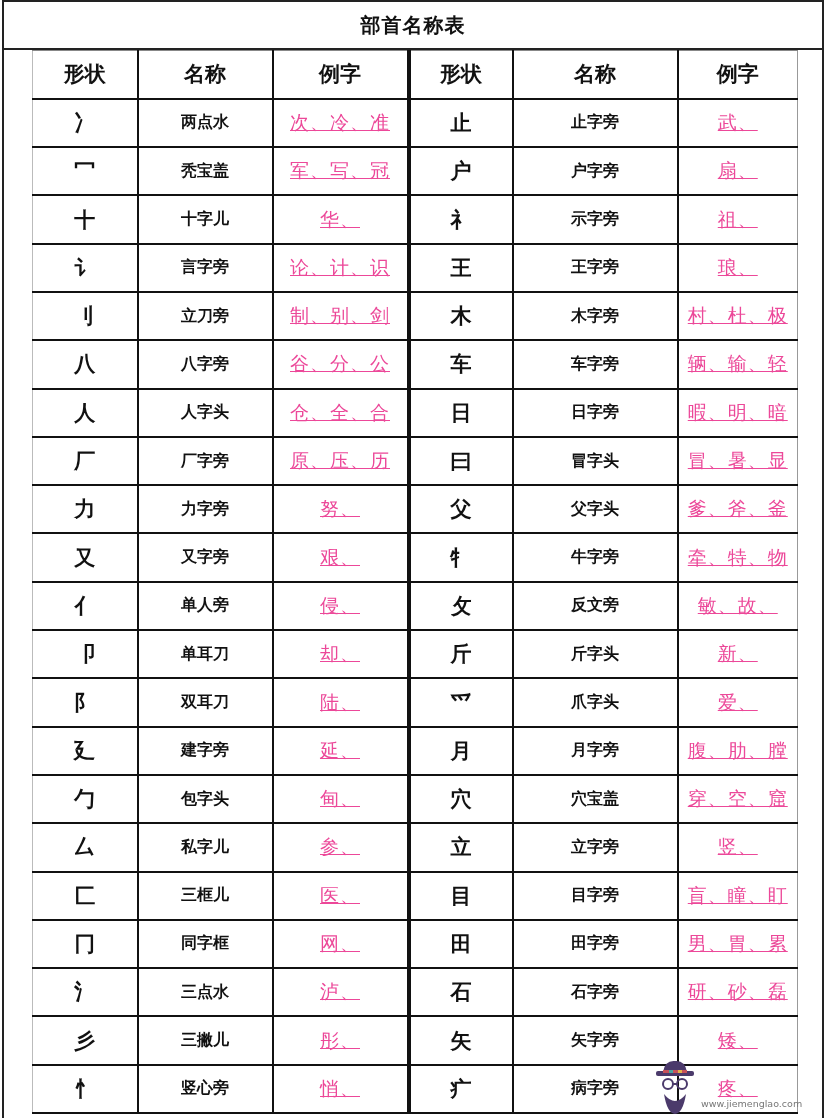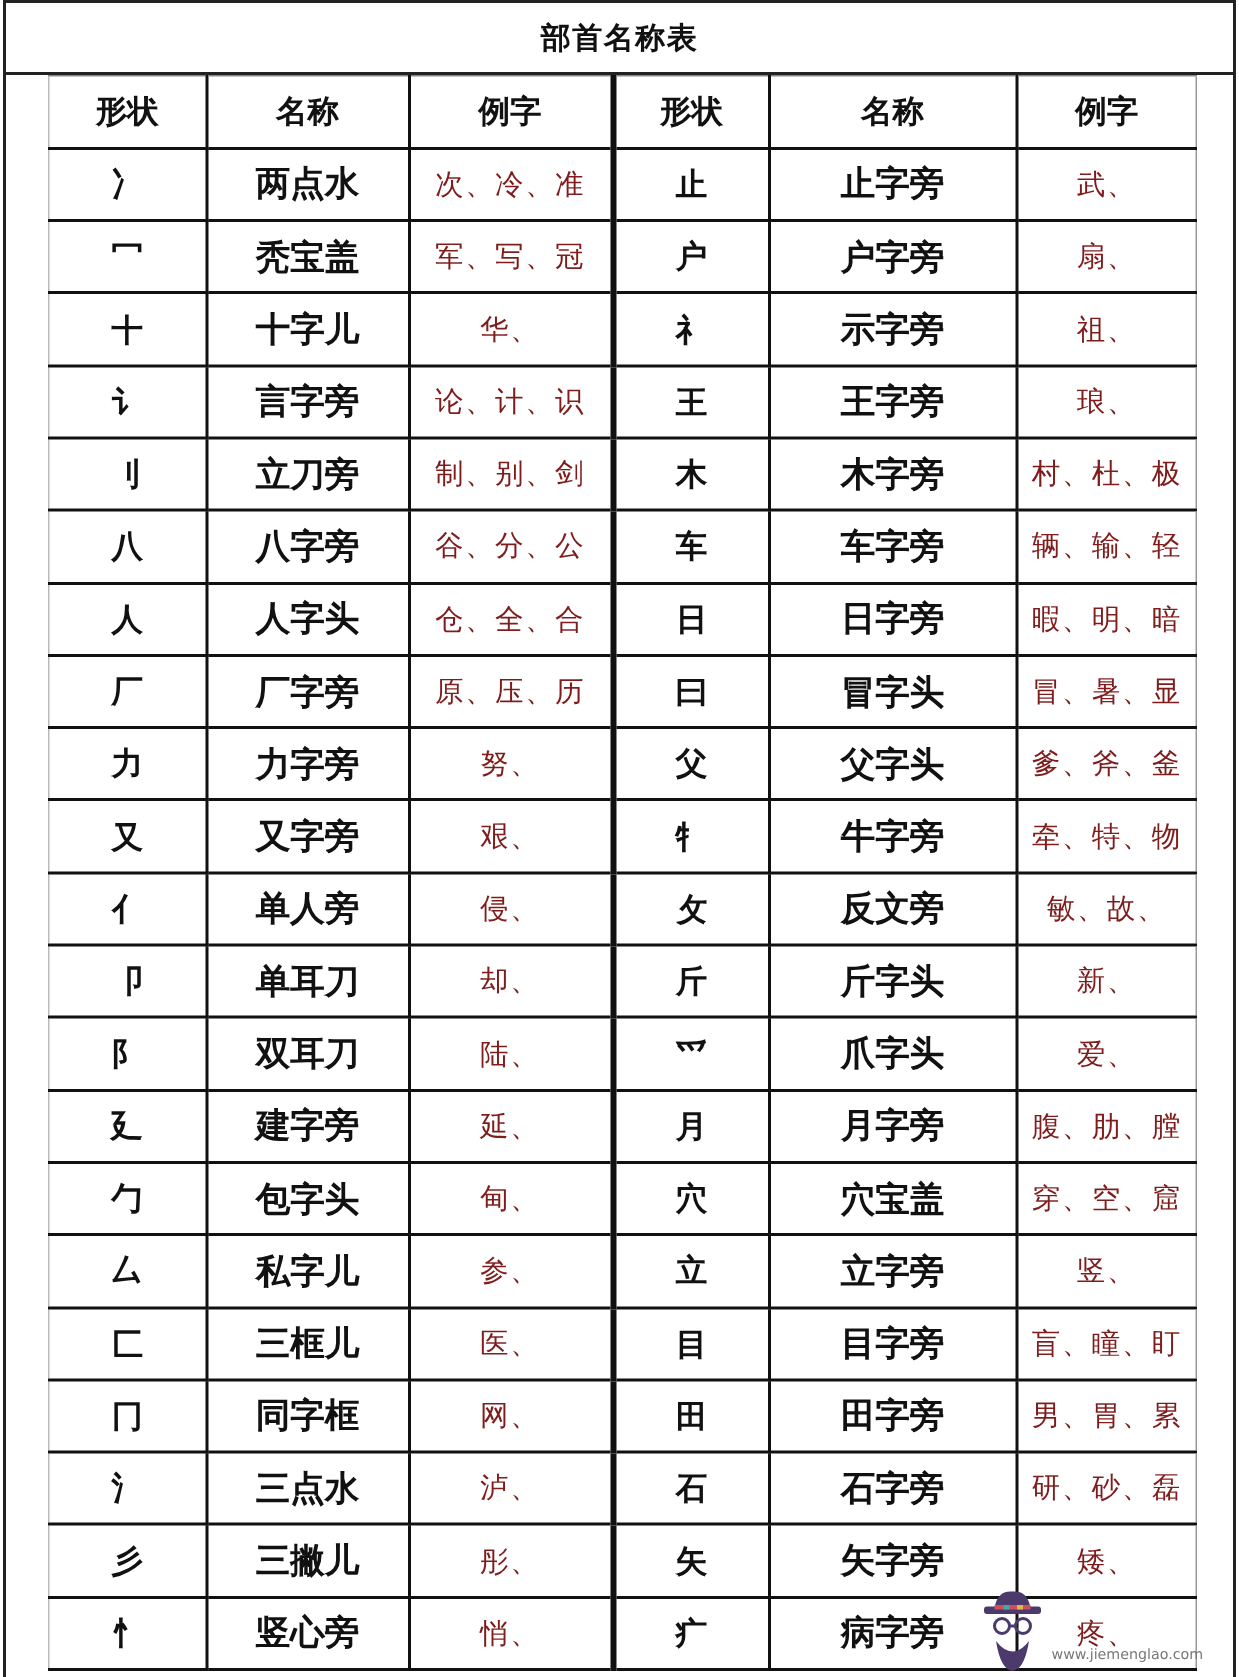--- a/index.html
+++ b/index.html
@@ -32,22 +32,22 @@
   .tbl th, .tbl td {
     height: 48.3px; text-align: center; vertical-align: middle;
     border-top: 2px solid #111; border-bottom: 2px solid #111;
     border-right: 2px solid #111;
     font-size: 20px; white-space: nowrap; overflow: hidden;
   }
   .tbl th { font-weight: bold; font-size: 21px; border-top: 1px solid #888; }
   .tbl td.ex2, .tbl th.ex2 { border-right: none; }
   .tbl td.ex1, .tbl th.ex1 { border-right: 4px solid #111; }
   .tbl td.shape { font-weight: bold; font-size: 21px; }
-  .tbl td.name { font-weight: bold; font-size: 23px; font-family: Liberation Mono, monospace; }
-  .tbl td.ex { color: #7f1d1d; font-family: "DejaVu Serif", "Liberation Serif", serif; font-size: 19px; letter-spacing: 1px; }
+  .tbl td.name { font-weight: bold; font-size: 16px; font-family: Liberation Mono, monospace; }
+  .tbl td.ex { color: #ec4899; font-family: "DejaVu Serif", "Liberation Serif", serif; font-size: 19px; letter-spacing: 1px; text-decoration: underline; }
 
   .watermark {
     position: absolute; left: 655px; top: 1058px; width: 170px; height: 58px;
     pointer-events: none;
   }
   .wm-icon { position: absolute; left: 0; top: 0; width: 40px; height: 58px; }
   .wm-text {
     position: absolute; left: 46px; top: 0; font-size: 30px; color: #555;
     font-family: "DejaVu Sans", sans-serif; letter-spacing: 2px;
   }

